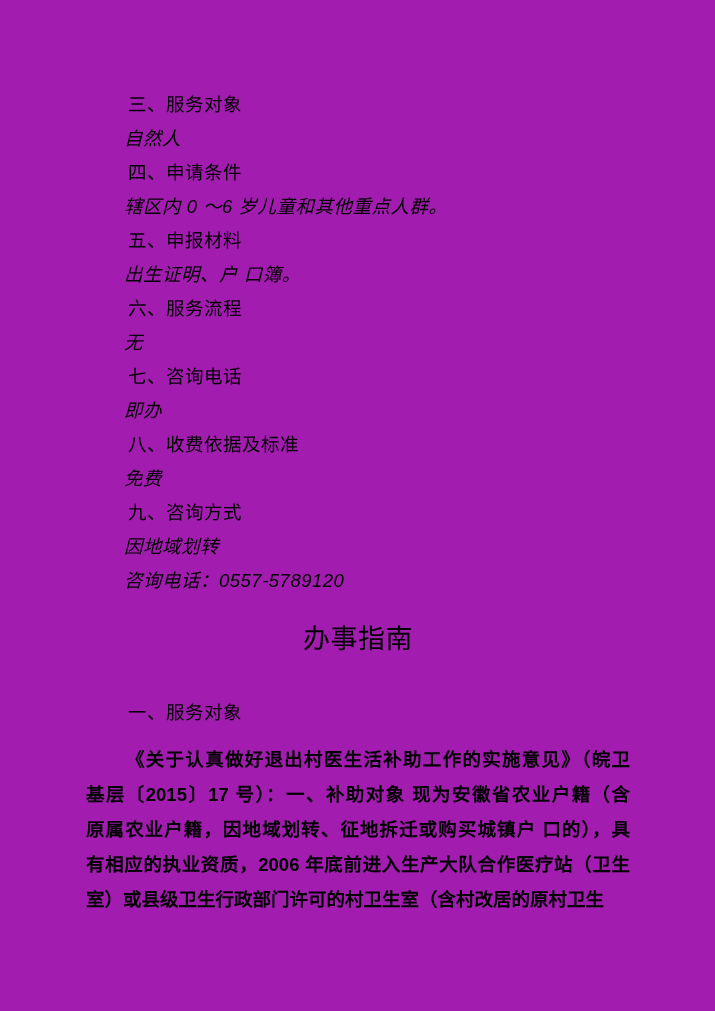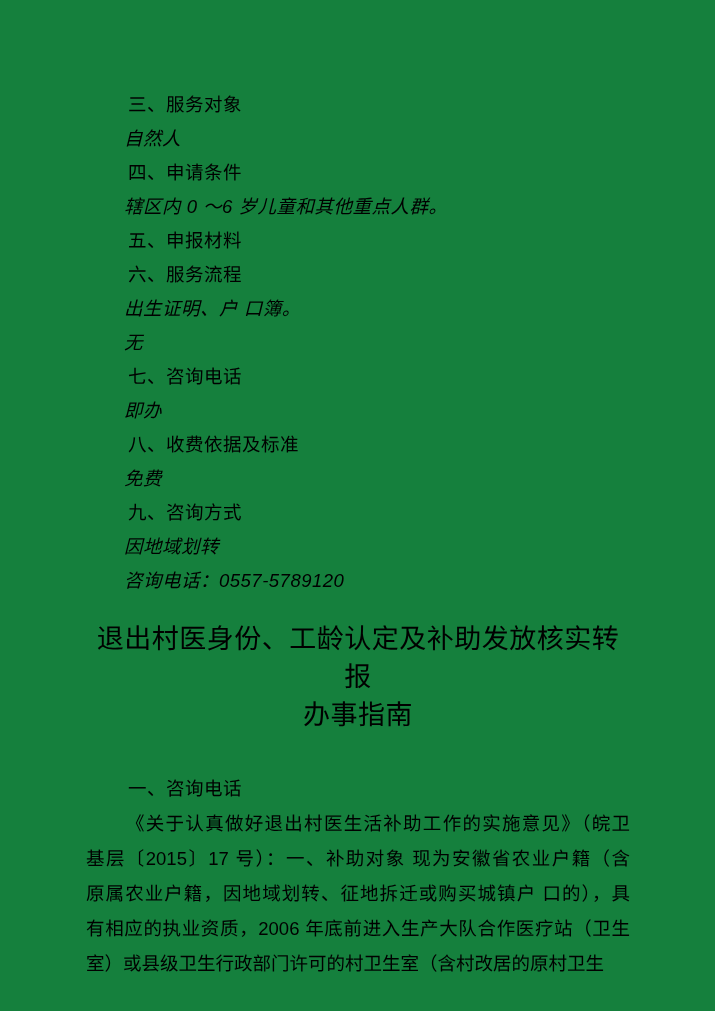--- a/index.html
+++ b/index.html
@@ -6,21 +6,21 @@
   html, body {
     margin: 0;
     padding: 0;
     background: #ffffff;
   }
   .page {
     position: relative;
     width: 715px;
     height: 1011px;
     margin: 0 auto;
-    background: #15803d;
+    background: #a21caf;
     color: #000000;
     font-family: "Liberation Sans", "DejaVu Sans", sans-serif;
     overflow: hidden;
   }
   .content {
     padding: 88px 85px 0 86px;
   }
   
   .notice-line {
     font-size: 18.5px;
@@ -50,21 +50,22 @@
   
   .sec-heading {
     margin-top: 38px;
     font-size: 18.5px;
     line-height: 34px;
     padding-left: 42px;
     letter-spacing: 0.5px;
   }
   
   .para {
-    margin-top: 0;
+    margin-top: 12px;
+    font-weight: bold;
   }
   .para-line {
     font-size: 18.5px;
     line-height: 35px;
     white-space: pre-wrap;
     text-align: justify;
     text-align-last: justify;
     letter-spacing: 0;
   }
   .para-line.first {
@@ -80,38 +81,37 @@
 
 <div class="page">
   <div class="content">
 
     <div class="notice">
       <div class="notice-line heading">三、服务对象</div>
       <div class="notice-line body">自然人</div>
       <div class="notice-line heading">四、申请条件</div>
       <div class="notice-line body">辖区内 0 ～6 岁儿童和其他重点人群。</div>
       <div class="notice-line heading">五、申报材料</div>
+      <div class="notice-line body">出生证明、户 口簿。</div>
       <div class="notice-line heading">六、服务流程</div>
-      <div class="notice-line body">出生证明、户 口簿。</div>
       <div class="notice-line body">无</div>
       <div class="notice-line heading">七、咨询电话</div>
       <div class="notice-line body">即办</div>
       <div class="notice-line heading">八、收费依据及标准</div>
       <div class="notice-line body">免费</div>
       <div class="notice-line heading">九、咨询方式</div>
       <div class="notice-line body">因地域划转</div>
       <div class="notice-line body">咨询电话：0557-5789120</div>
     </div>
 
     <h1 class="doc-title">
-      <span class="title-line">退出村医身份、工龄认定及补助发放核实转报</span>
       <span class="title-line">办事指南</span>
     </h1>
 
-    <div class="sec-heading">一、咨询电话</div>
+    <div class="sec-heading">一、服务对象</div>
 
     <div class="para">
       <div class="para-line first">《关于认真做好退出村医生活补助工作的实施意见》（皖卫</div>
       <div class="para-line">基层〔2015〕17 号）：一、补助对象 现为安徽省农业户籍（含</div>
       <div class="para-line">原属农业户籍，因地域划转、征地拆迁或购买城镇户 口的），具</div>
       <div class="para-line">有相应的执业资质，2006 年底前进入生产大队合作医疗站（卫生</div>
       <div class="para-line last">室）或县级卫生行政部门许可的村卫生室（含村改居的原村卫生</div>
     </div>
 
   </div>

